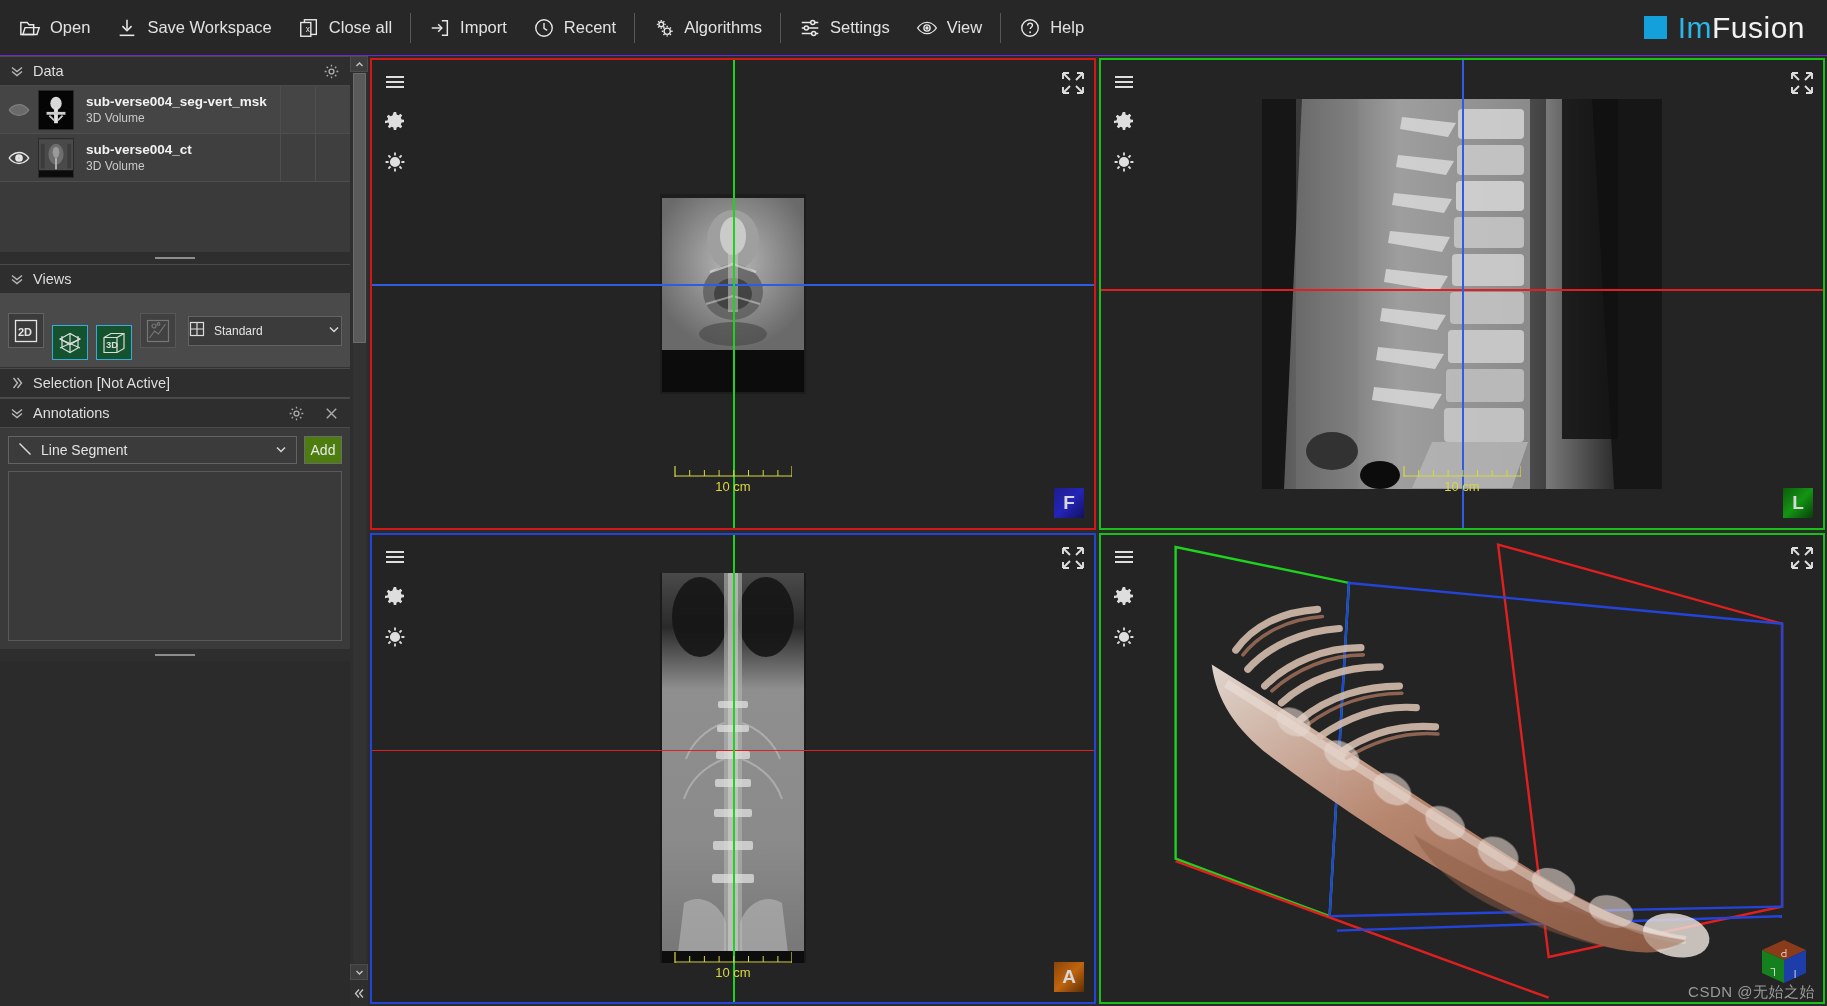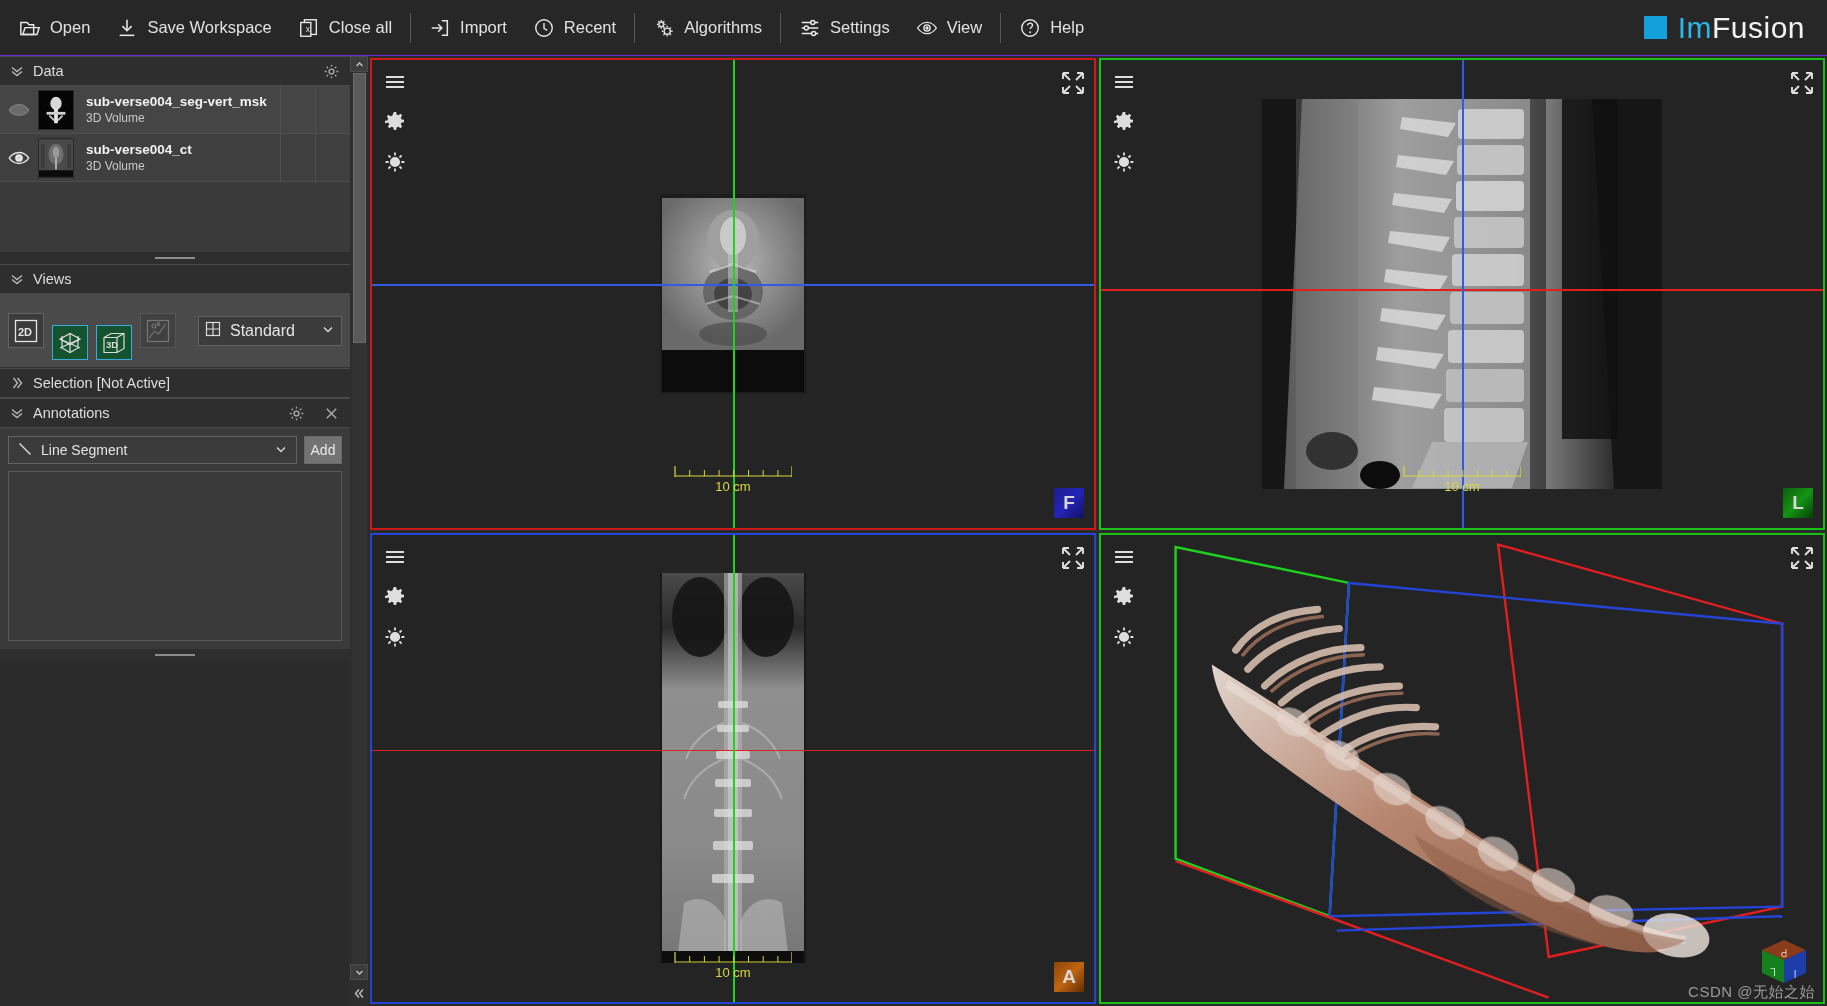--- a/index.html
+++ b/index.html
@@ -81,36 +81,36 @@
   .vbtn {
     width: 36px; height: 35px; flex: 0 0 36px;
     background: #3b3b3b; border: 1px solid #636363;
     display: flex; align-items: center; justify-content: center; cursor: pointer;
   }
   .vbtn.active { border-color: #3aa9e0; background: #14532d; margin-top: 24px; }
   .vbtn.dim { opacity: .55; }
   .vbtn svg { display: block; }
   .combo {
     flex: 1; height: 30px; background: #3b3b3b; border: 1px solid #636363;
-    display: flex; align-items: center; gap: 9px; padding: 0 6px;
-    font-size: 16px; color: #e4e4e4; cursor: pointer; margin-left: 14px;
+    display: flex; align-items: center; gap: 9px; padding: 0 0;
+    font-size: 12px; color: #e4e4e4; cursor: pointer; margin-left: 4px;
   }
   .combo .cb-label { flex: 1; }
 
   
   .anno-body { background: #3a3a3a; padding: 8px; }
   .anno-row { display: flex; gap: 7px; }
   .anno-combo {
     flex: 1; height: 28px; background: #3b3b3b; border: 1px solid #636363;
     display: flex; align-items: center; gap: 8px; padding: 0 8px;
     font-size: 14px; color: #e4e4e4; cursor: pointer;
   }
   .anno-combo .ac-label { flex: 1; }
   .add-btn {
-    width: 38px; height: 28px; background: #737373; border: 1px solid #6a6a6a;
+    width: 38px; height: 28px; background: #4d7c0f; border: 1px solid #6a6a6a;
     color: #e9e9e9; font-size: 14px; display: flex; align-items: center; justify-content: center; cursor: pointer;
   }
   .anno-list { margin-top: 7px; height: 170px; background: #3a3a3a; border: 1px solid #5a5a5a; }
   .left-fill { flex: 1; background: #2b2b2b; }
 
   
   .lscroll { width: 18px; min-width: 18px; background: #2e2e2e; display: flex; flex-direction: column; align-items: center; position: relative; }
   .sb-arrow { width: 18px; height: 16px; display: flex; align-items: center; justify-content: center; background: #3d3d3d; border: 1px solid #4c4c4c; cursor: pointer; }
   .sb-track { flex: 1; width: 13px; background: #323232; margin: 1px 0; position: relative; }
   .sb-thumb { position: absolute; left: 0; top: 0; width: 13px; height: 270px; background: #5a5a5a; border: 1px solid #6b6b6b; cursor: pointer; }

